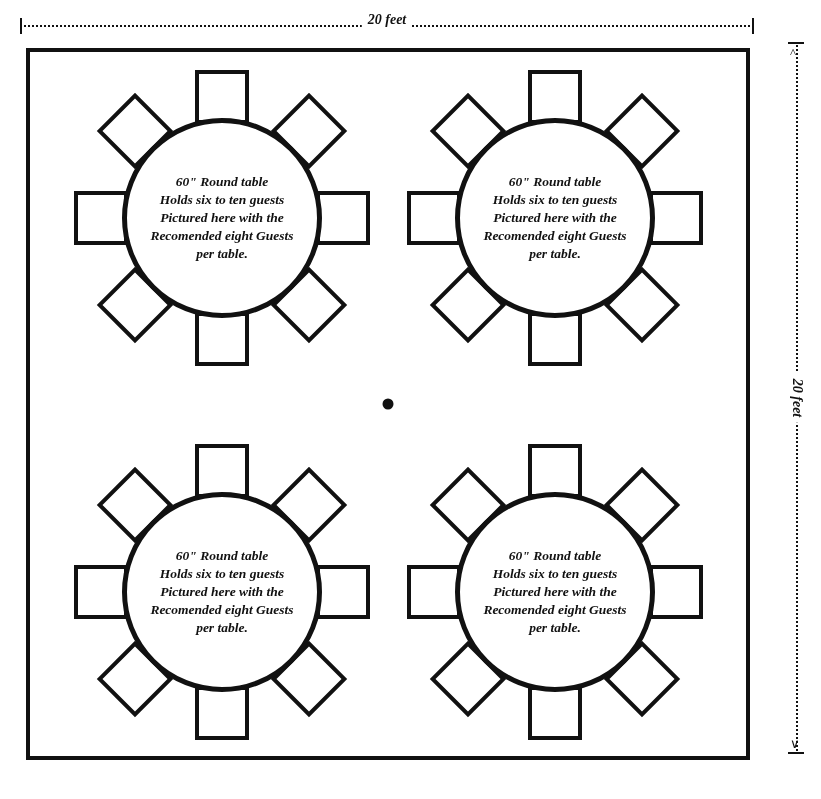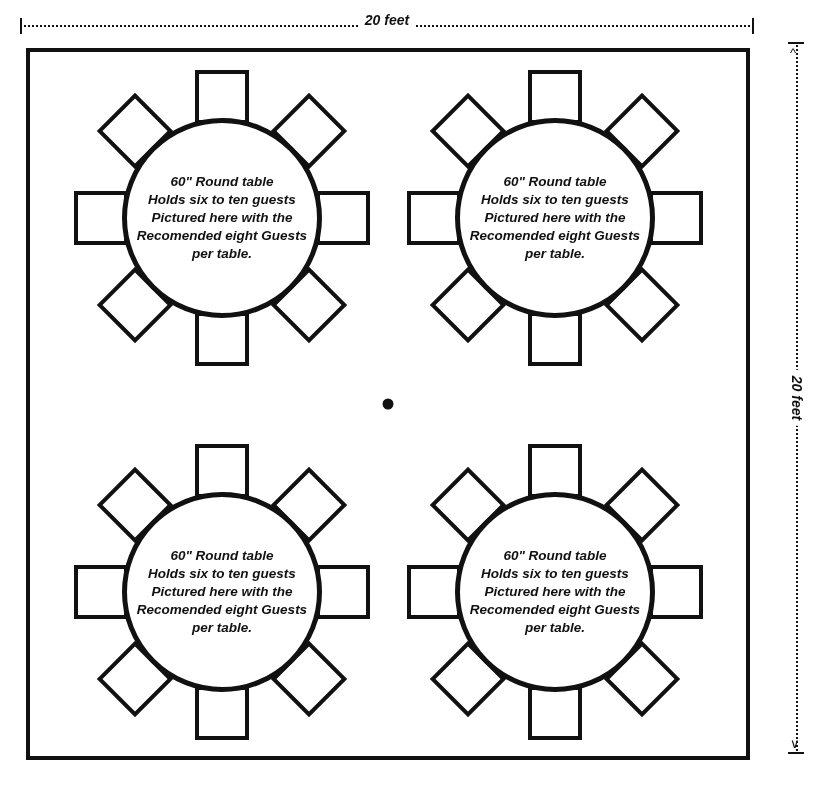--- a/index.html
+++ b/index.html
@@ -9,20 +9,21 @@
   }
   body {
     font-family: "Liberation Sans", sans-serif;
   }
   #stage {
     position: relative;
     width: 821px;
     height: 799px;
     background: #ffffff;
     overflow: hidden;
+    font-family: Liberation Serif, serif;
   }
 
   
   .dim-top {
     position: absolute;
     left: 20px;
     top: 12px;
     width: 734px;
     height: 26px;
   }

